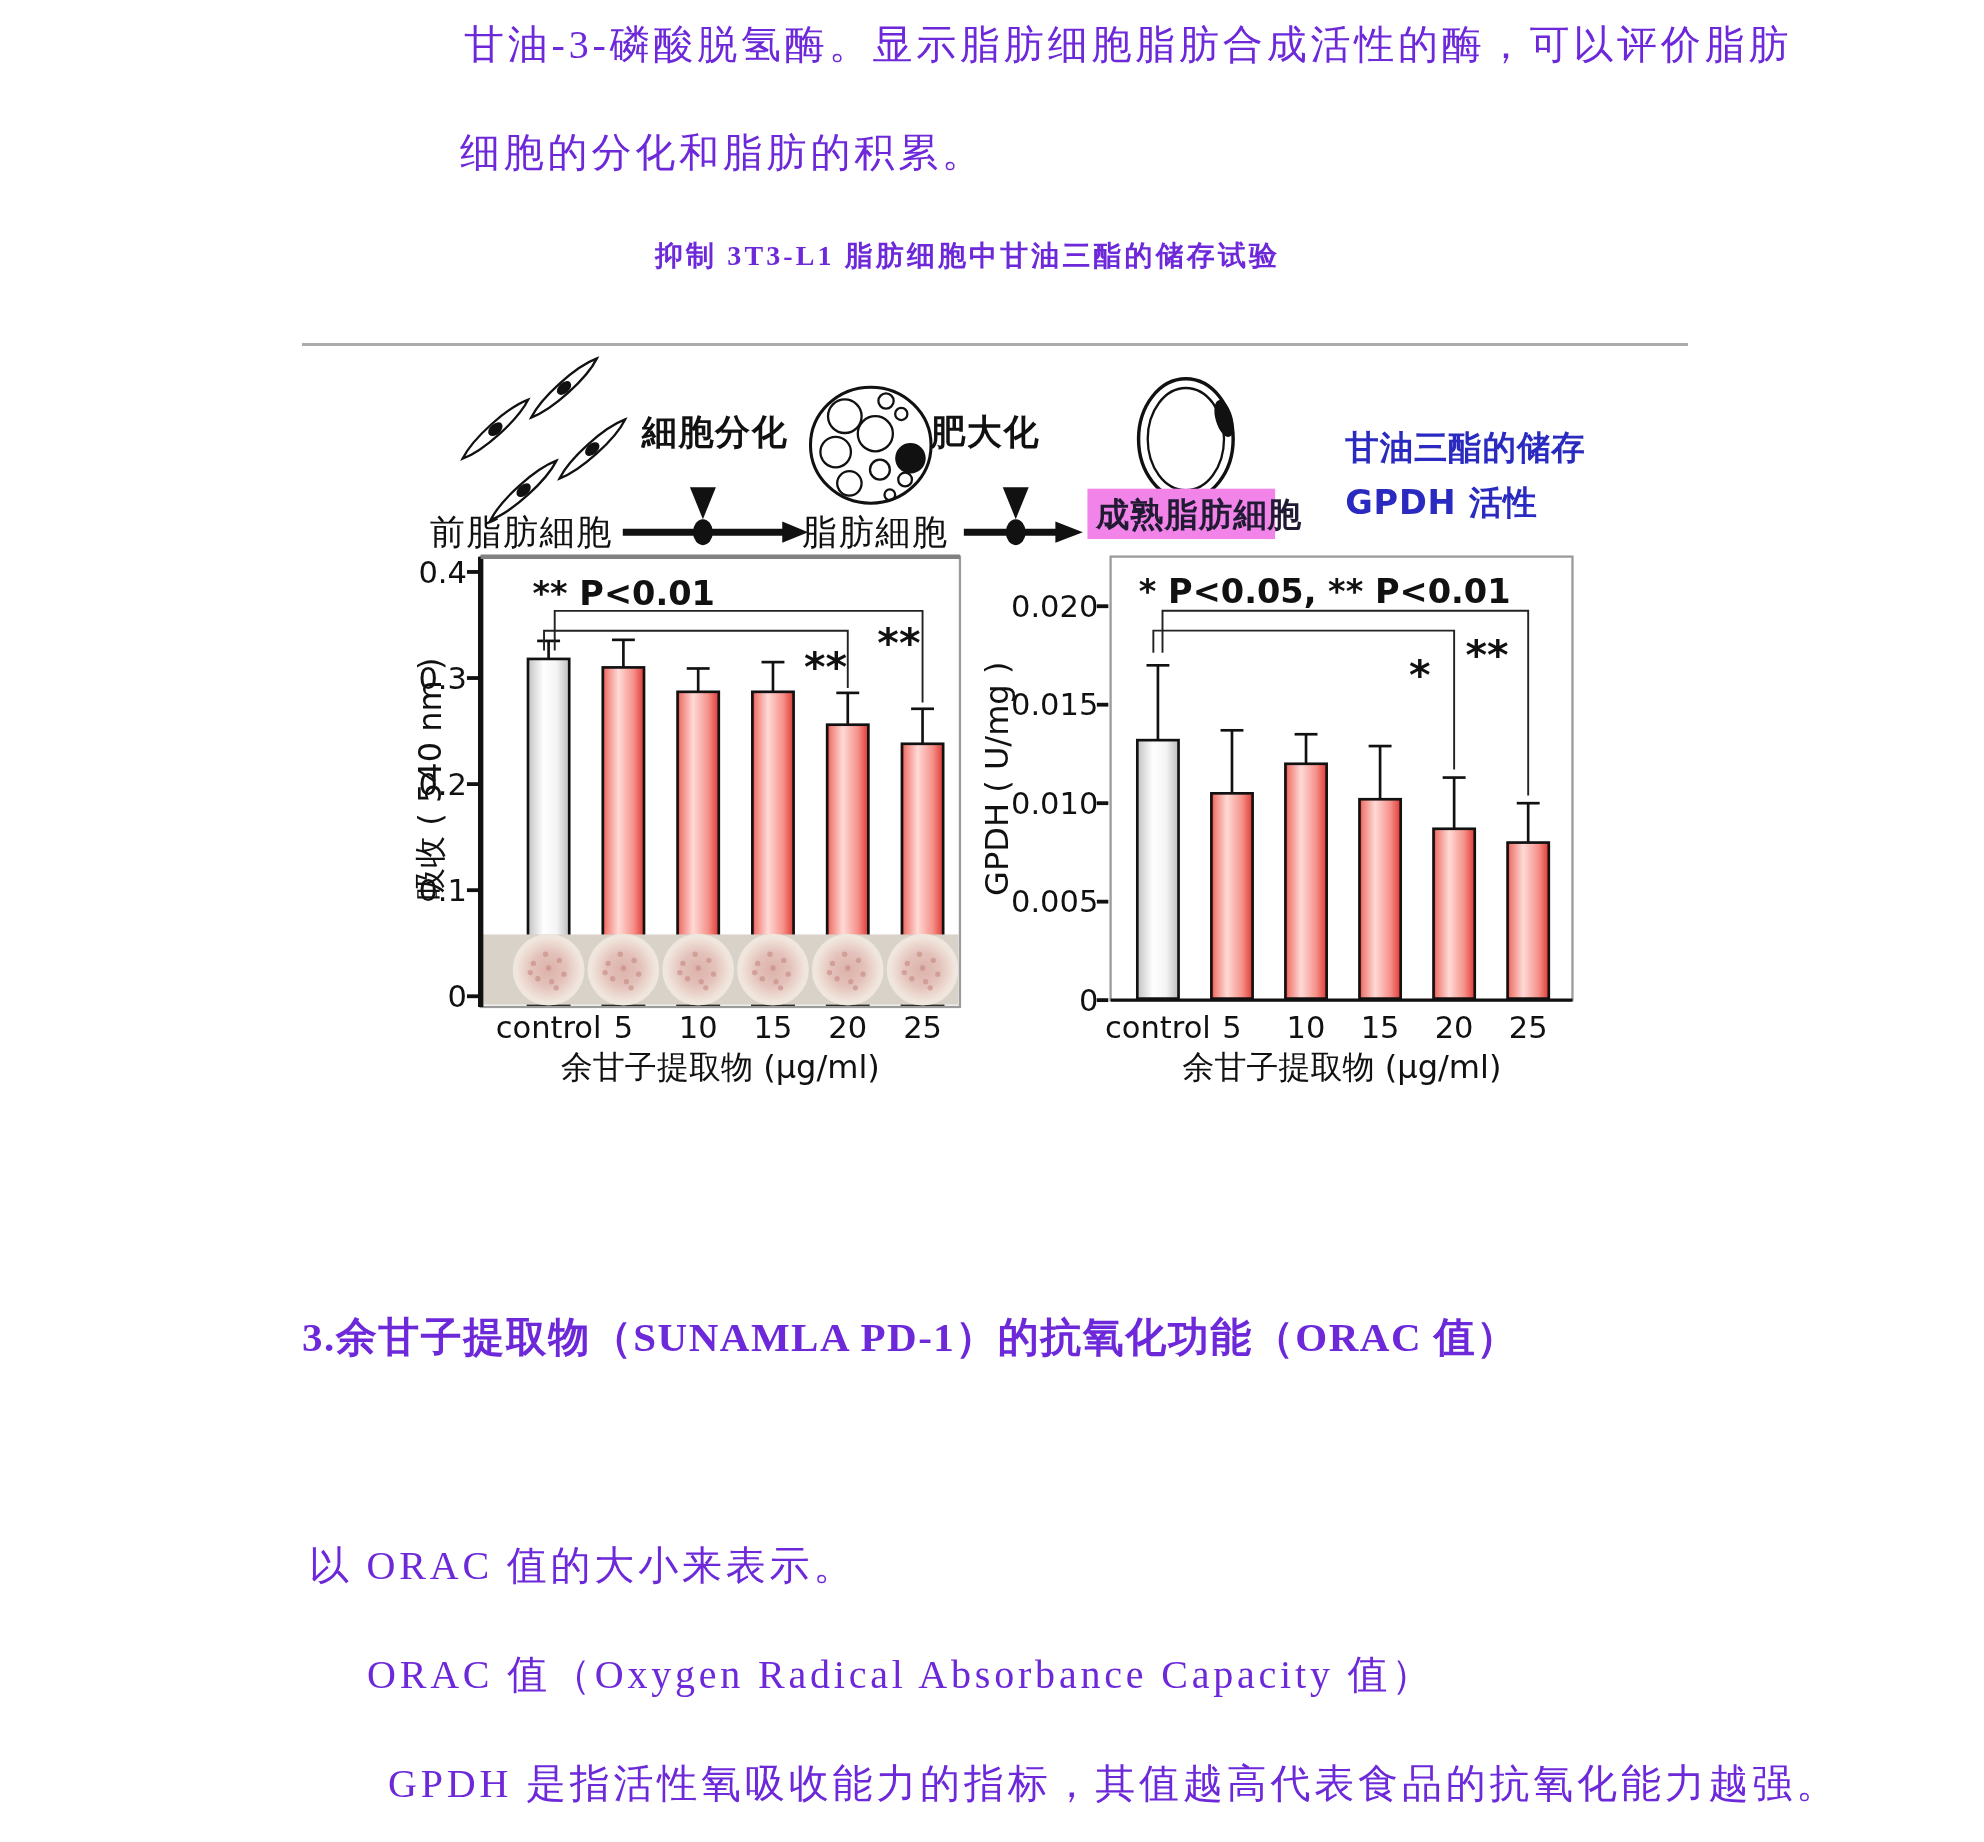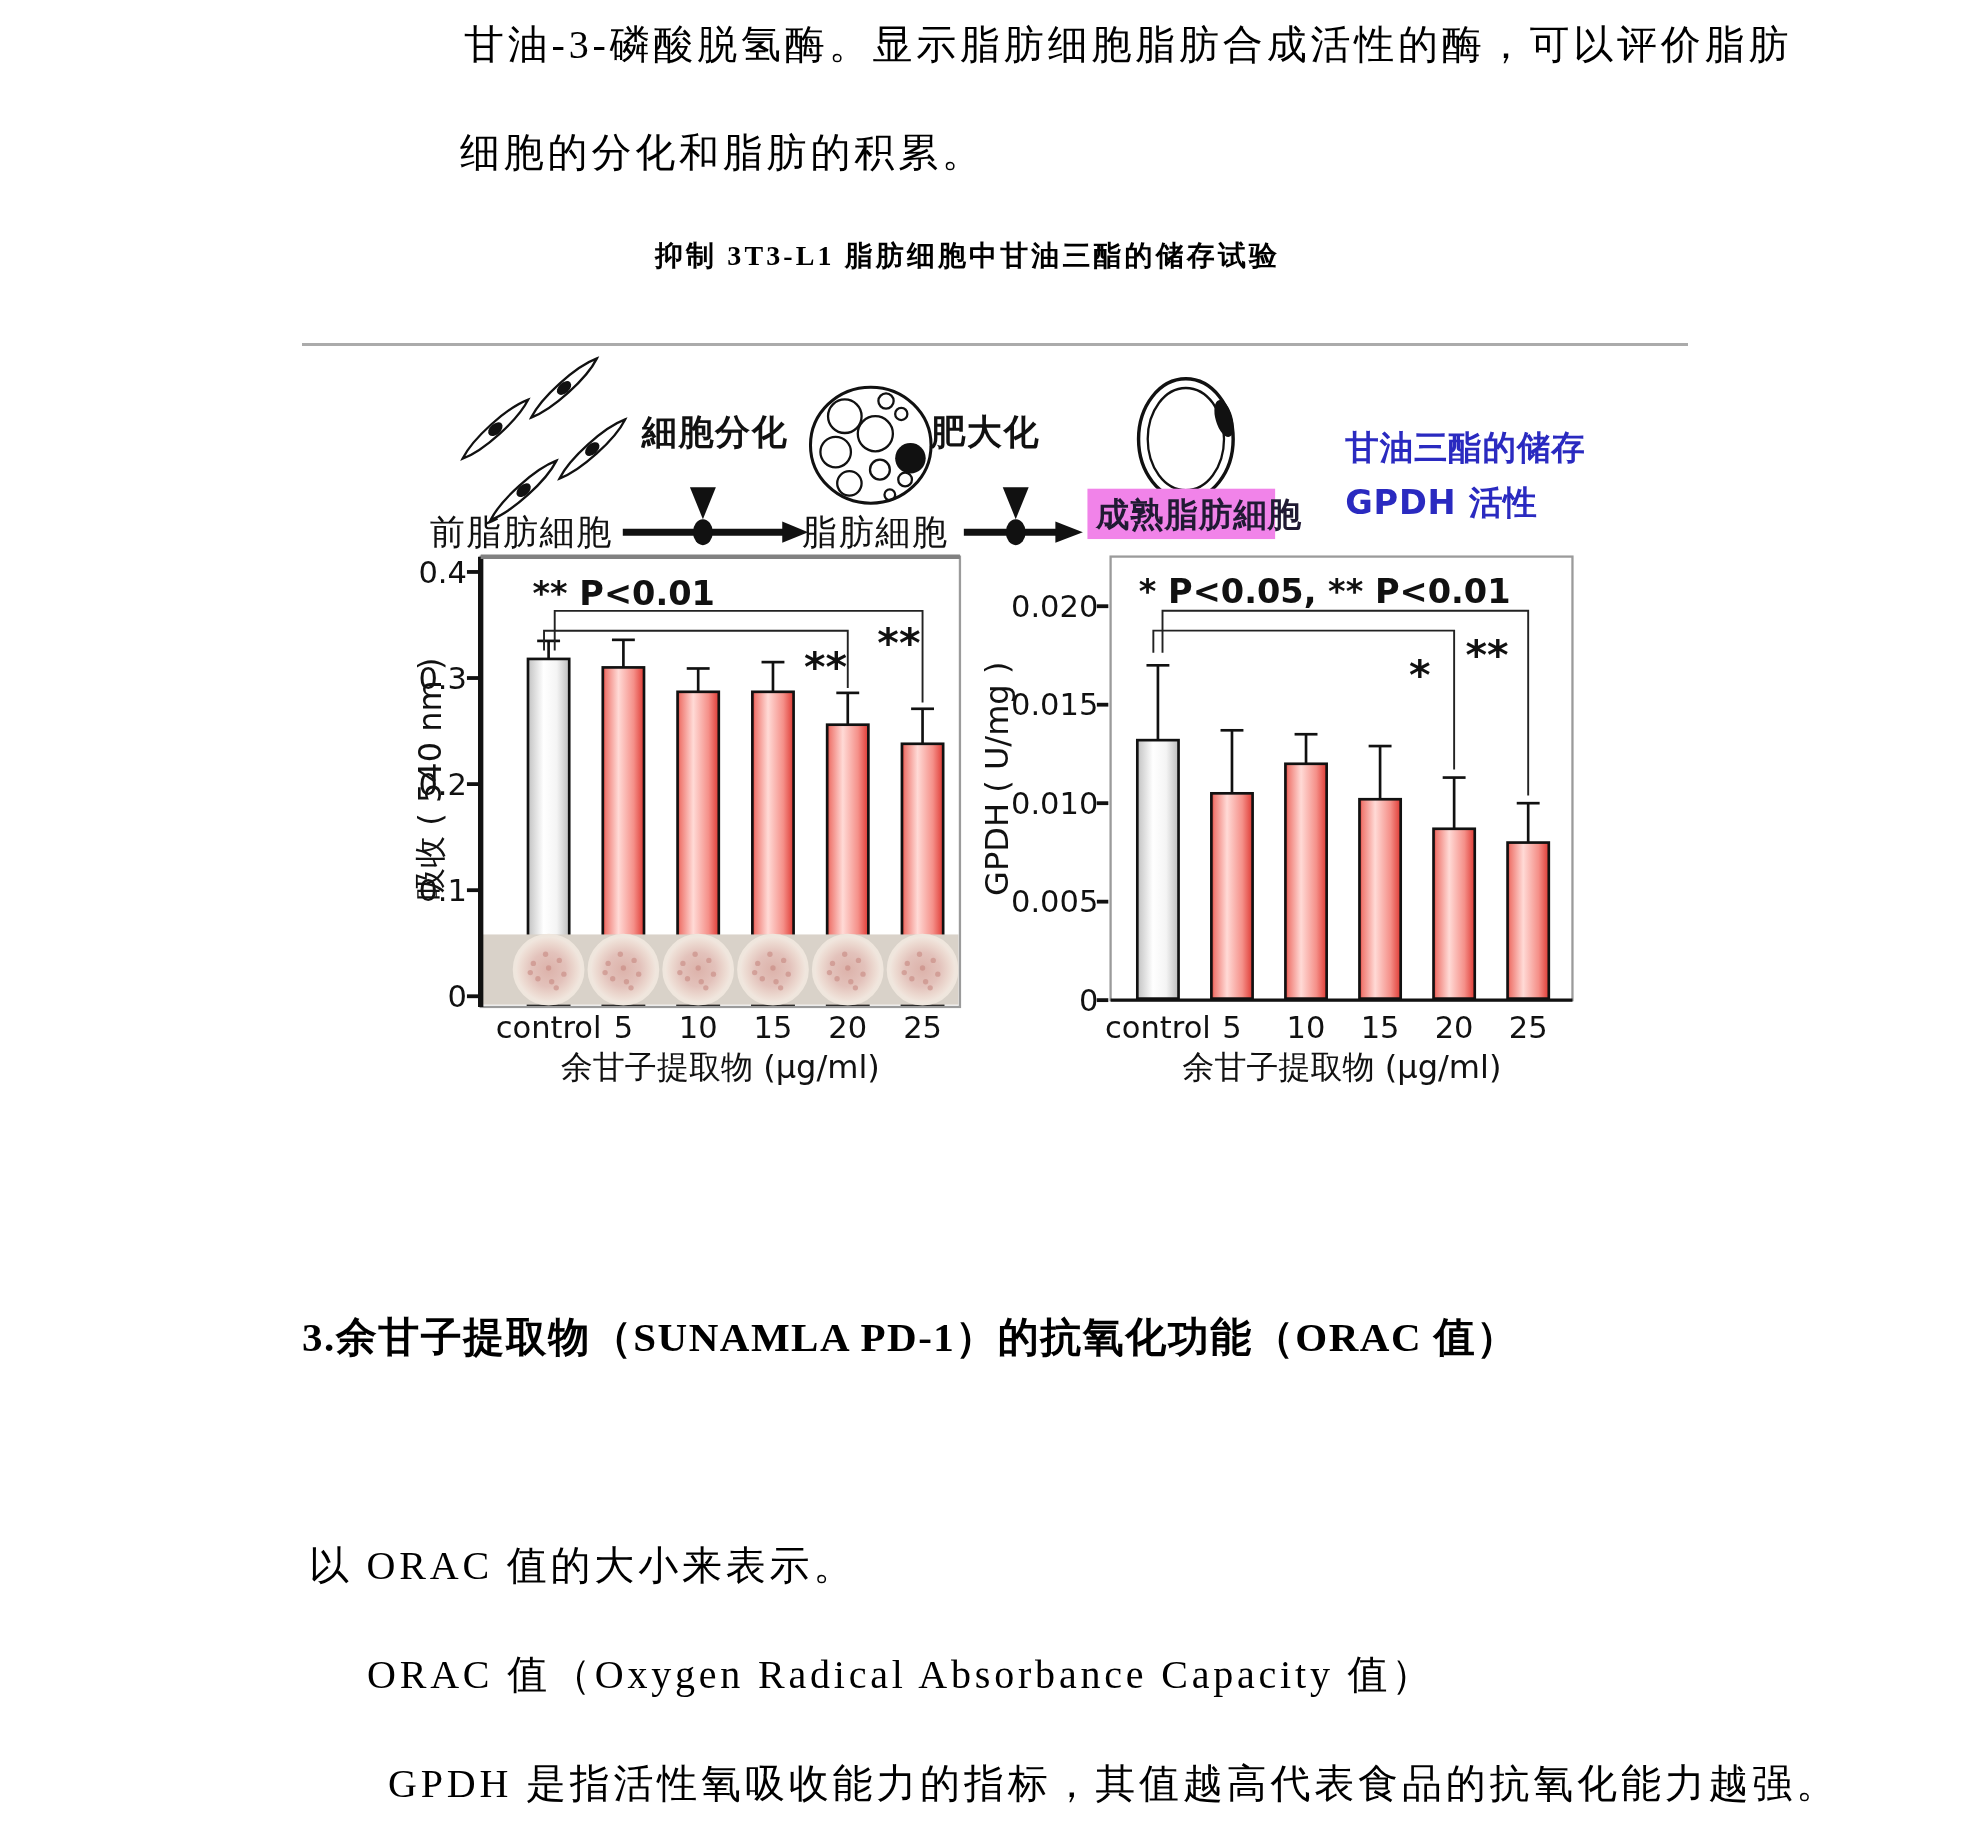--- a/index.html
+++ b/index.html
@@ -1,17 +1,17 @@
 <!DOCTYPE html>
 <html style="font-size:12.2px"><head>
 <meta charset="utf-8">
 <style>
   html,body{margin:0;padding:0;background:#fff;}
   .page{position:relative;width:1843px;height:1843px;background:#ffffff;overflow:hidden;
-        font-family:"Liberation Serif",serif;color:#000000;}
+        font-family:"Liberation Serif",serif;color:#6d28d9;}
   .abs{position:absolute;margin:0;white-space:nowrap;}
   .bodyline{font-size:40px;letter-spacing:3.8px;}
   .figtitle{font-size:28px;font-weight:bold;letter-spacing:3.1px;}
   .heading{font-size:41px;font-weight:bold;letter-spacing:1.5px;}
   .caption{font-size:35px;letter-spacing:2.3px;transform:translateX(-50%);}
   .divider{position:absolute;background:#ababab;}
   svg{position:absolute;overflow:visible;}
   svg text{font-family:"DejaVu Sans","Liberation Sans",sans-serif;}
   .dlabel{font-size:46px;letter-spacing:2px;fill:#111;}
   .dlabel-b{font-size:46px;font-weight:600;letter-spacing:2px;fill:#111;}

